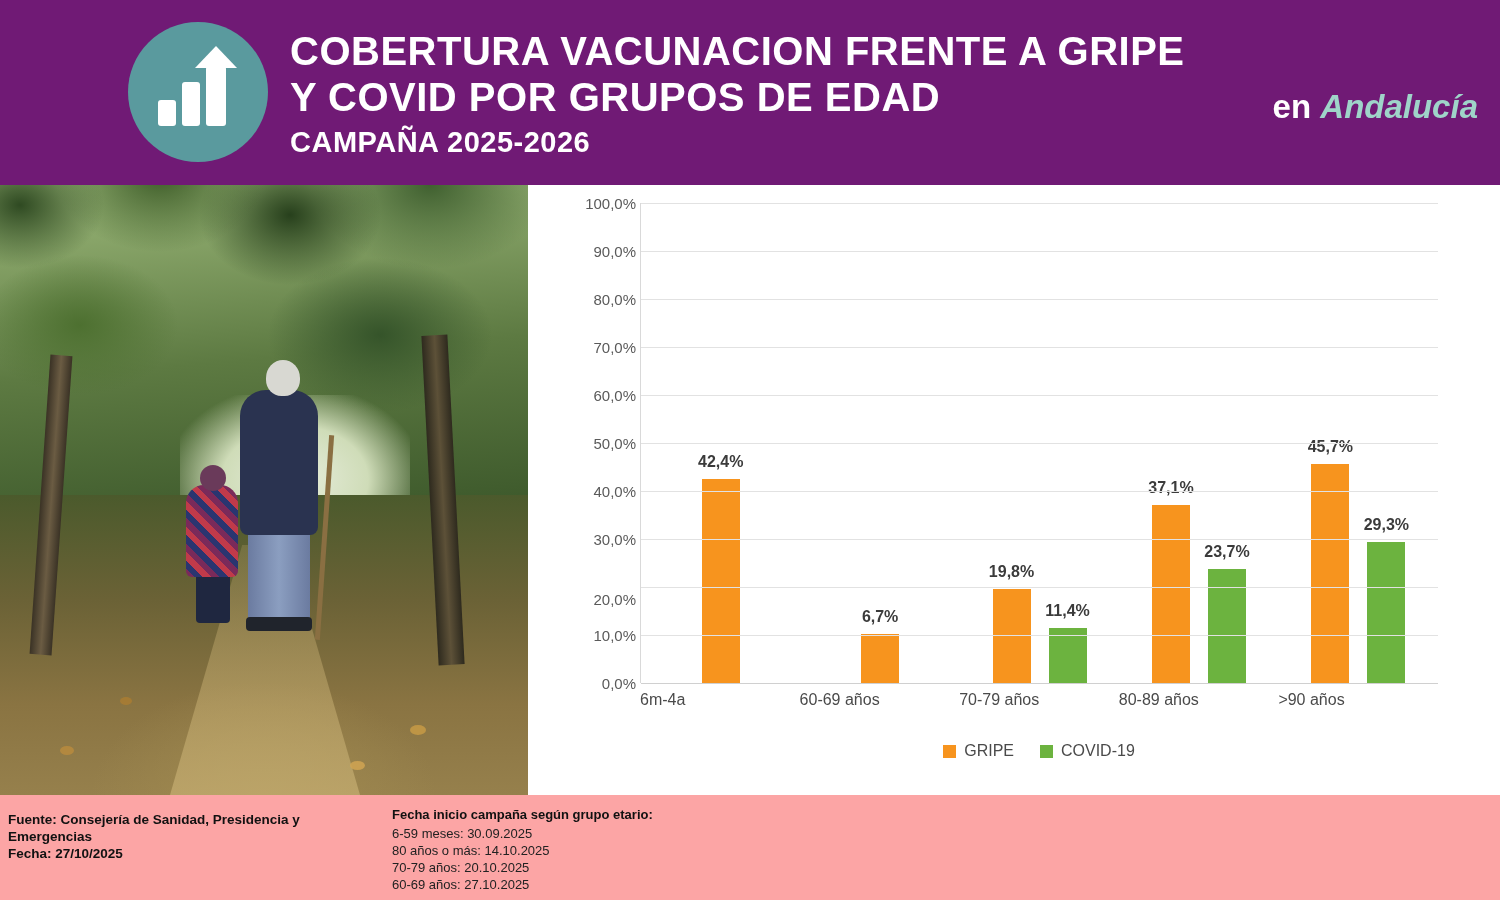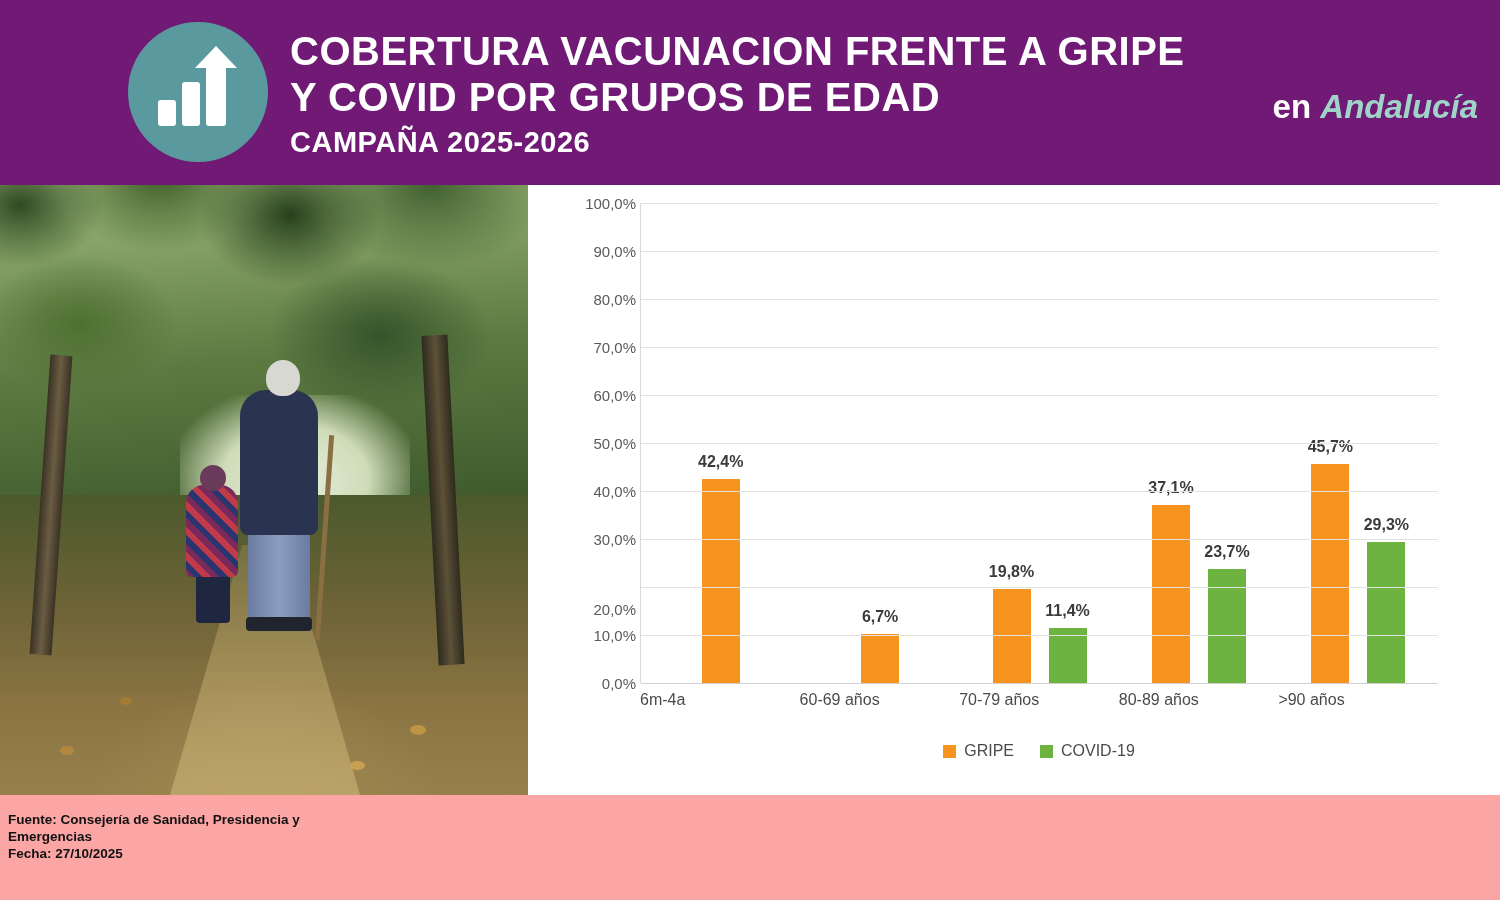--- a/index.html
+++ b/index.html
@@ -231,21 +231,21 @@
     <div class="leaf" style="left:410px;bottom:60px;width:16px;height:10px;background:#c79a45;"></div>
     <div class="leaf" style="left:120px;bottom:90px;width:12px;height:8px;background:#a97c33;"></div>
     <div class="leaf" style="left:350px;bottom:25px;width:15px;height:9px;background:#d0a552;"></div>
   </div>
 
   <div class="chart-area">
     <div class="chart-inner">
       <div class="y-labels">
           <div class="y-label" style="top: 480px;">0,0%</div>
           <div class="y-label" style="top: 432px;">10,0%</div>
-          <div class="y-label" style="top: 406px;">20,0%</div>
+          <div class="y-label" style="top: 396px;">20,0%</div>
           <div class="y-label" style="top: 336px;">30,0%</div>
           <div class="y-label" style="top: 288px;">40,0%</div>
           <div class="y-label" style="top: 240px;">50,0%</div>
           <div class="y-label" style="top: 192px;">60,0%</div>
           <div class="y-label" style="top: 144px;">70,0%</div>
           <div class="y-label" style="top: 96px;">80,0%</div>
           <div class="y-label" style="top: 48px;">90,0%</div>
           <div class="y-label" style="top: 0px;">100,0%</div>
         </div>
       <div class="plot">
@@ -325,15 +325,22 @@
     </div>
   </div>
 
   <div class="footer">
     <div class="source">
       <div>Fuente: Consejería de Sanidad, Presidencia y</div>
       <div>Emergencias</div>
       <div>Fecha: 27/10/2025</div>
     </div>
 
+    <div class="dates">
+      <div class="dt-title">Fecha inicio campaña según grupo etario:</div>
+      <div class="dt">6-59 meses: 30.09.2025</div>
+      <div class="dt">80 años o más: 14.10.2025</div>
+      <div class="dt">70-79 años: 20.10.2025</div>
+      <div class="dt">60-69 años: 27.10.2025</div>
+    </div>
 
   </div>
 </div>
 
 </body></html>

